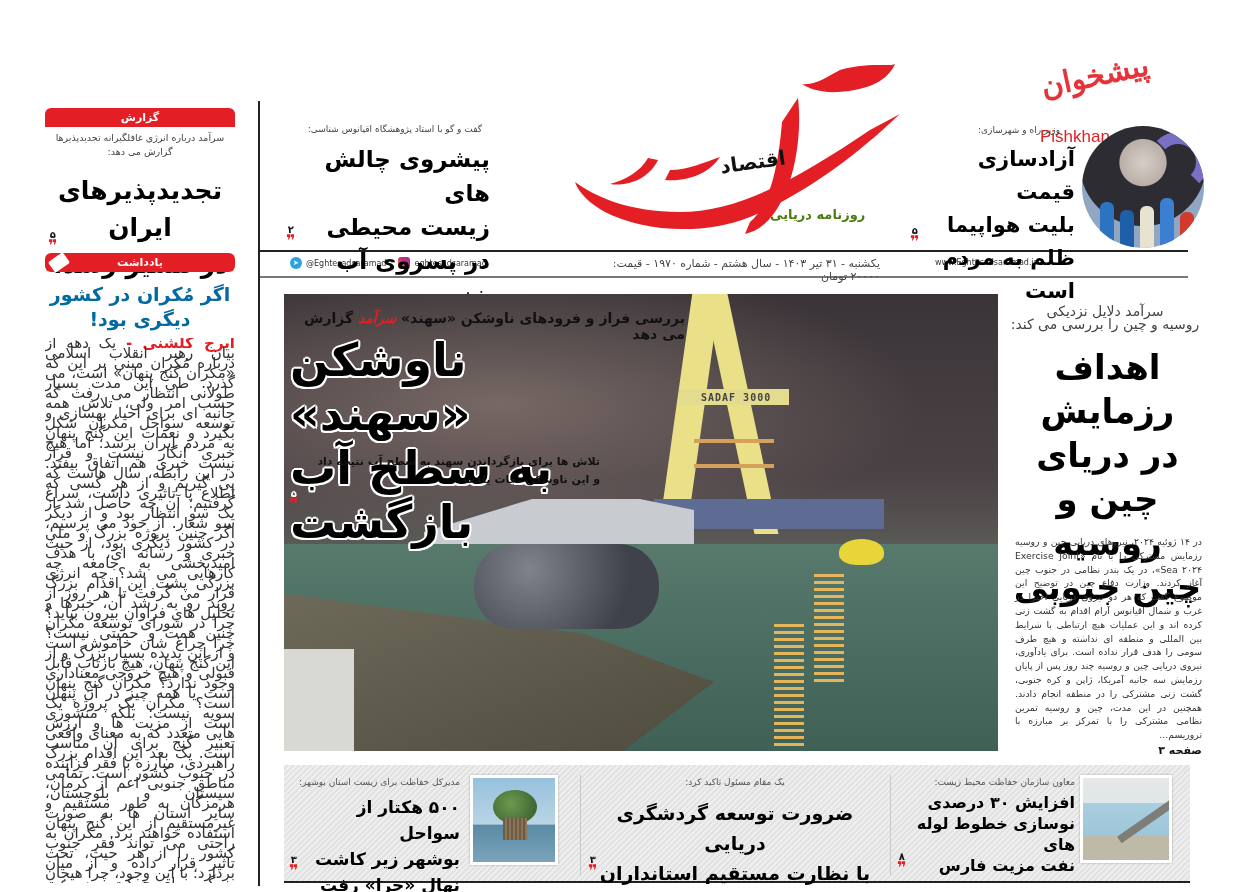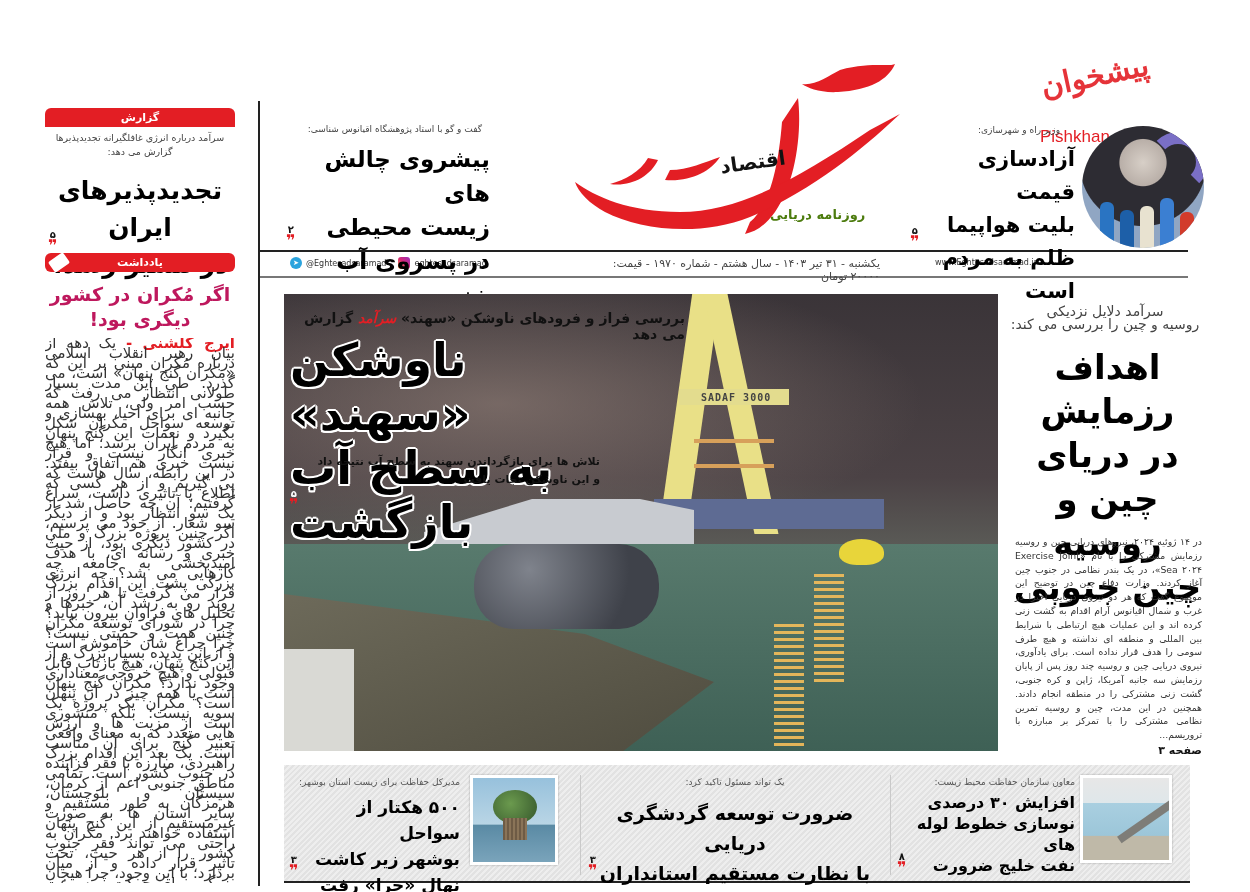--- a/index.html
+++ b/index.html
@@ -30,21 +30,21 @@
   .portrait { left: 1082px; top: 126px; width: 122px; height: 122px; border-radius: 50%; overflow: hidden;
     background: radial-gradient(circle at 50% 30%, #d7cfc7 0, #b9afa8 22%, #2d2c33 23%, #2d2c33 60%, #90a6c3 61%); }
   .portrait .arc { position: absolute; right: -4px; top: 6px; width: 60px; height: 60px; border-radius: 50%; border: 12px solid #7a6fc6; border-left-color: transparent; border-bottom-color: transparent; }
   .portrait .mic { position: absolute; bottom: 0; width: 14px; border-radius: 6px 6px 0 0; }
 
   
   .red-bar { background: #e31e24; color: #fff; font-size: 11px; font-weight: bold; text-align: center; border-radius: 6px 6px 0 0; height: 19px; line-height: 19px; }
   .pencil-icon { position: absolute; left: 5px; top: 3px; width: 18px; height: 13px; background: #fff; border-radius: 2px; transform: rotate(-35deg); }
   .sidebar-kicker { font-size: 9.5px; color: #444; text-align: center; line-height: 14px; }
   .sidebar-head { font-size: 25px; font-weight: 900; text-align: center; line-height: 37px; color: #000; }
-  .note-title { font-size: 19px; color: #be185d; text-align: center; line-height: 25px; font-weight: bold; }
+  .note-title { font-size: 19px; color: #0369a1; text-align: center; line-height: 25px; font-weight: bold; }
   .col-text { font-size: 15px; line-height: 10px; color: #333; text-align: justify; }
   .author { color: #e31e24; font-weight: bold; }
 
   
   #lead-photo { left: 284px; top: 294px; width: 714px; height: 457px; overflow: hidden;
     background: linear-gradient(180deg,#3a3438 0%,#4b4245 40%,#5a5a56 55%,#4e6a61 70%,#3b4d45 100%); }
   .sky-glow { position:absolute; left: 0; top: 0; width: 100%; height: 60%; background: radial-gradient(ellipse at 30% 40%, rgba(160,140,130,.55), rgba(0,0,0,0) 60%); }
   .crane-leg { position:absolute; background: #e9e087; }
   .crane-label { position:absolute; left: 701px; top: 392px; font-size: 10px; font-weight: bold; color: #444; letter-spacing: 1px; direction: ltr; font-family: "DejaVu Sans Mono", monospace; }
   .ship { position:absolute; background: #c8cbd0; }
@@ -227,28 +227,28 @@
 <div class="strip-divider" style="left:890px;"></div>
 <div class="rule" style="left:284px; top:881px; width:906px; height:1.5px;"></div>
 
 <div class="thumb thumb-port" style="left:1080px; top:775px; width:92px; height:88px;">
   <div class="jetty"></div>
 </div>
 <div class="abs strip-kicker" style="left:925px; top:777px; width:150px; text-align:right;">معاون سازمان حفاظت محیط زیست:</div>
 <div class="abs" style="left:900px; top:792px; width:175px; text-align:right;">
   <div class="strip-title" style="font-size:16px; line-height:21px;">افزایش ۳۰ درصدی</div>
   <div class="strip-title" style="font-size:16px; line-height:21px;">نوسازی خطوط لوله های</div>
-  <div class="strip-title" style="font-size:16px; line-height:21px;">نفت خلیج ضرورت</div>
+  <div class="strip-title" style="font-size:16px; line-height:21px;">نفت مزیت فارس</div>
 </div>
 <div class="abs num-marker" style="left:897px; top:852px;">
   <span>۸</span>
   <span class="num-quote">❞</span>
 </div>
 
-<div class="abs strip-kicker" style="left:590px; top:777px; width:290px; text-align:center;">یک تواند مسئول تاکید کرد:</div>
+<div class="abs strip-kicker" style="left:590px; top:777px; width:290px; text-align:center;">یک مقام مسئول تاکید کرد:</div>
 <div class="abs" style="left:585px; top:798px; width:300px; text-align:center;">
   <div class="strip-title" style="font-size:19px; line-height:30px;">ضرورت توسعه گردشگری دریایی</div>
   <div class="strip-title" style="font-size:19px; line-height:30px;">با نظارت مستقیم استانداران ساحلی</div>
 </div>
 <div class="abs num-marker" style="left:588px; top:855px;">
   <span>۳</span>
   <span class="num-quote">❞</span>
 </div>
 
 <div class="thumb thumb-tree" style="left:470px; top:775px; width:88px; height:90px;">

